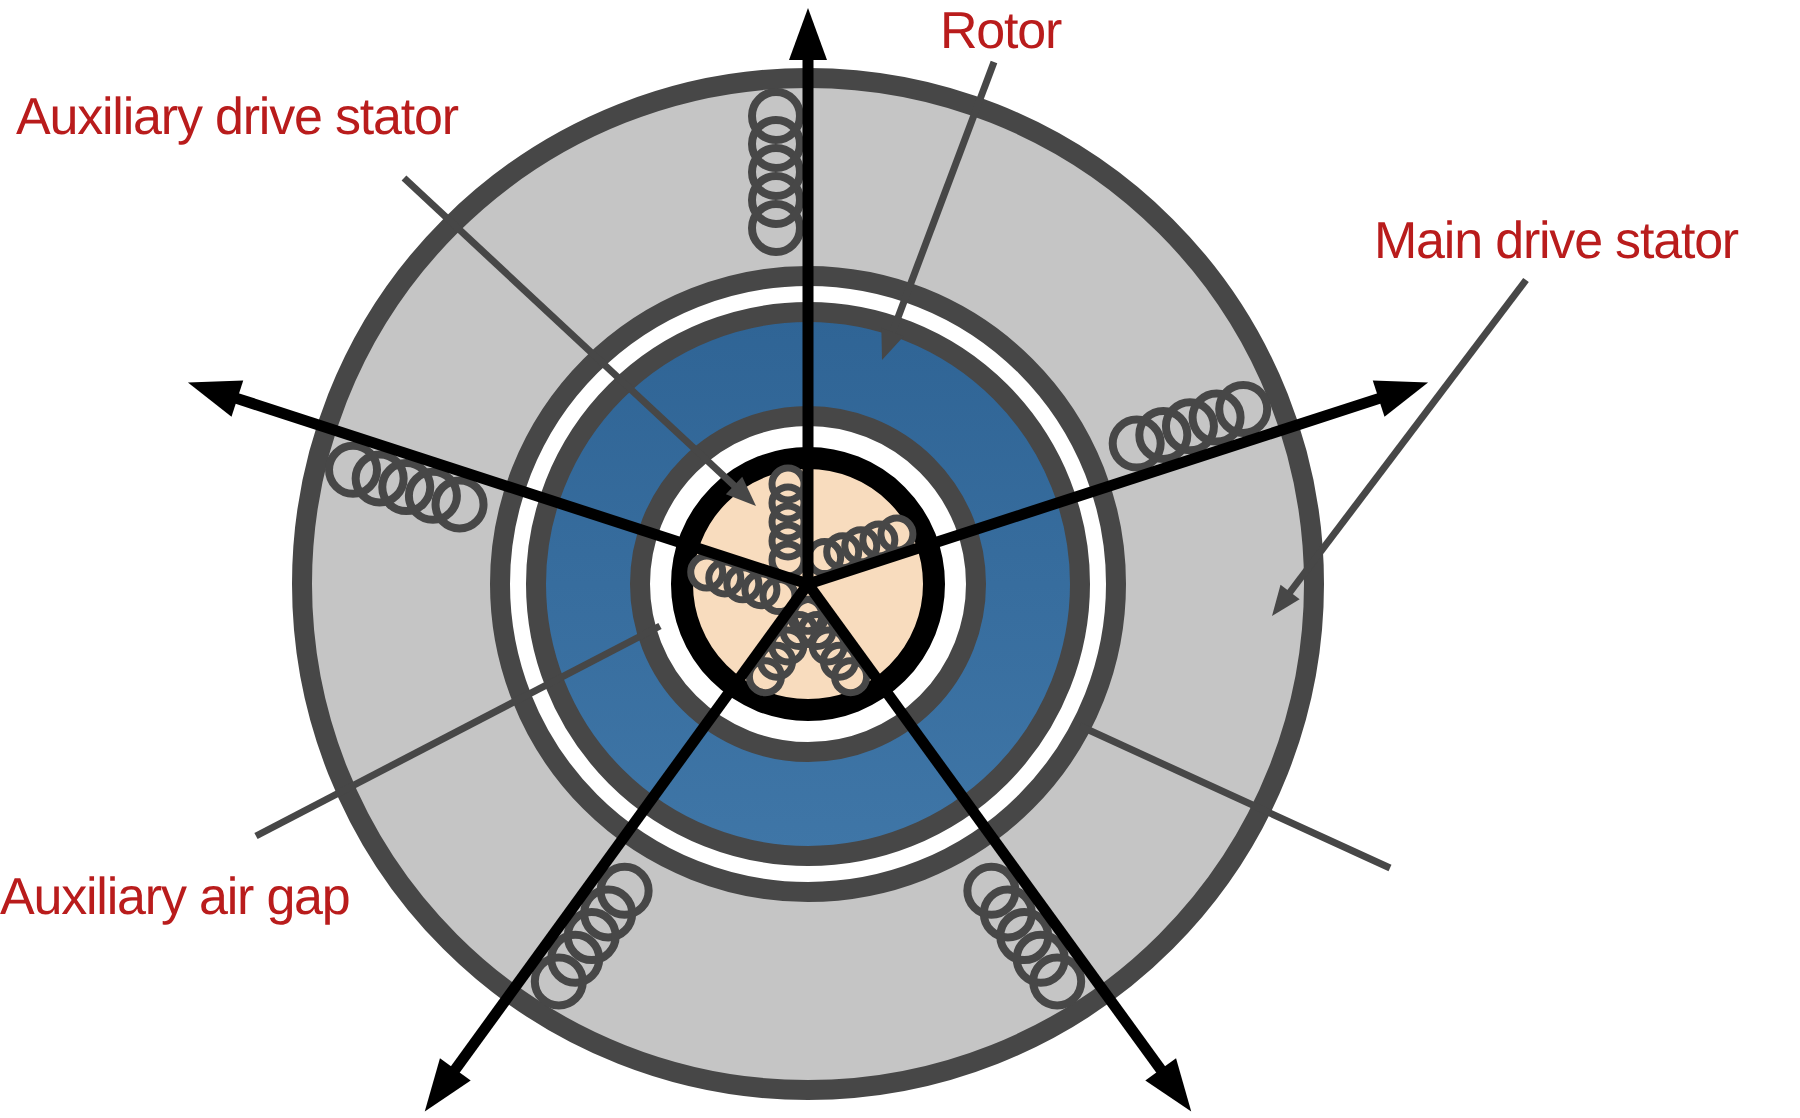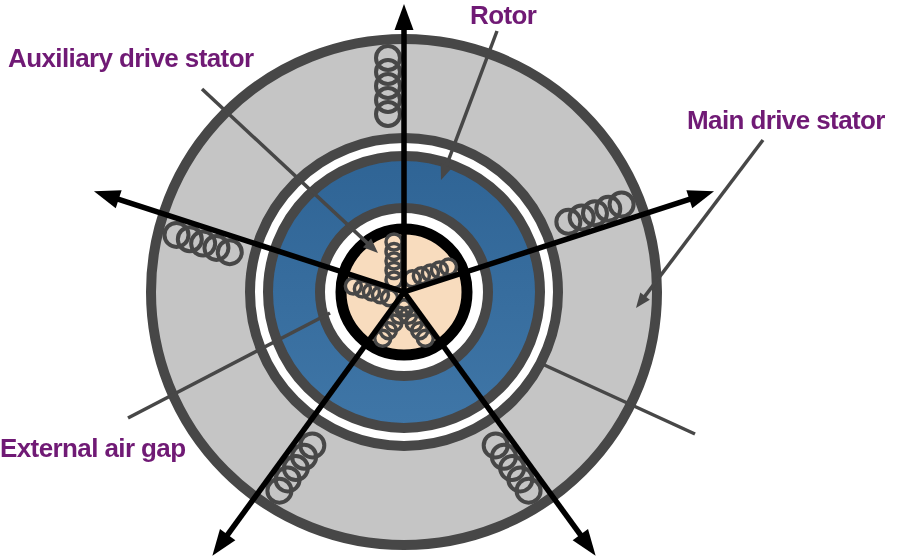--- a/index.html
+++ b/index.html
@@ -7,25 +7,25 @@
     position:relative;
     width:900px;height:559px;
     background:#ffffff;
     overflow:hidden;
     font-family:"Liberation Sans", sans-serif;
   }
   .stage svg{position:absolute;left:0;top:0;}
   .diagram-label{
     position:absolute;
     font-family:"Liberation Sans", sans-serif;
-    font-weight:700;
+    font-weight:400;
     font-size:26px;
     line-height:30px;
     letter-spacing:-0.6px;
-    color:#701a75;
+    color:#b91c1c;
     white-space:nowrap;
   }
 </style>
 </head>
 <body>
 
 <div class="stage">
   <svg id="diagram-svg" width="900" height="559" viewBox="0 0 900 559">
       <defs>
         <linearGradient id="blueGrad" x1="0" y1="0" x2="0" y2="1">
@@ -144,14 +144,14 @@
         <line x1="128" y1="418" x2="330" y2="313" stroke="#474747" stroke-width="3.5"></line>
       </g>
       <g>
         <line x1="695" y1="434" x2="540" y2="363" stroke="#474747" stroke-width="3.5"></line>
       </g>
     </svg>
 
   <div class="diagram-label" style="left: 470px; top: 0px;">Rotor</div>
   <div class="diagram-label" style="left: 8px; top: 43px;">Auxiliary drive stator</div>
   <div class="diagram-label" style="left: 687px; top: 105px;">Main drive stator</div>
-  <div class="diagram-label" style="left: 0px; top: 433px;">External air gap</div>
+  <div class="diagram-label" style="left: 0px; top: 433px;">Auxiliary air gap</div>
 </div>
 
 </body></html>

